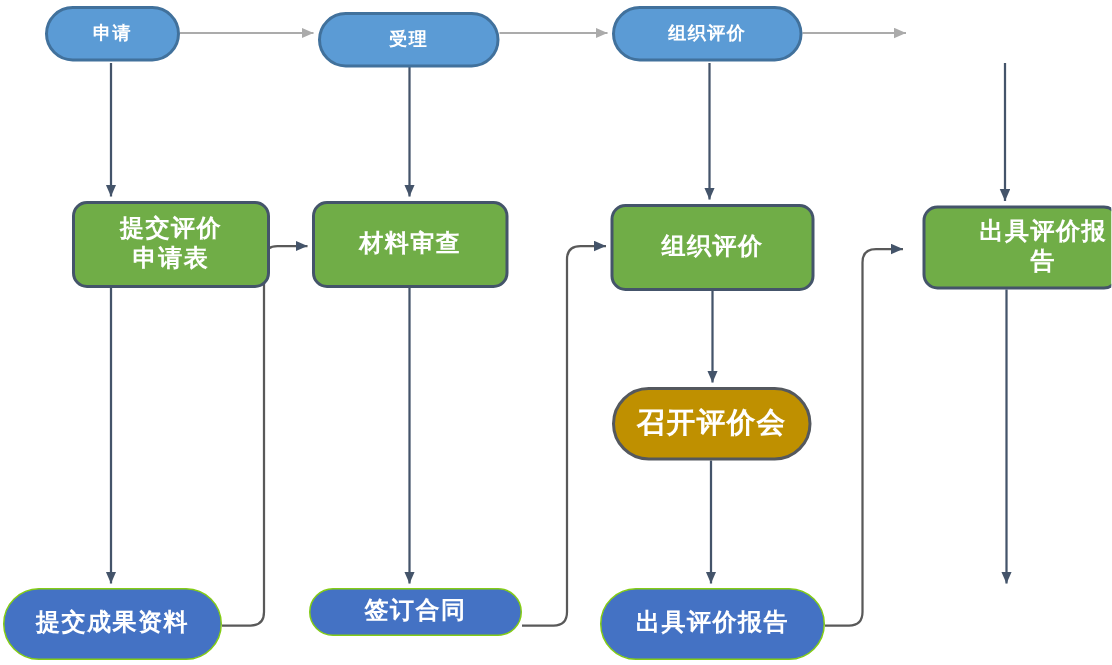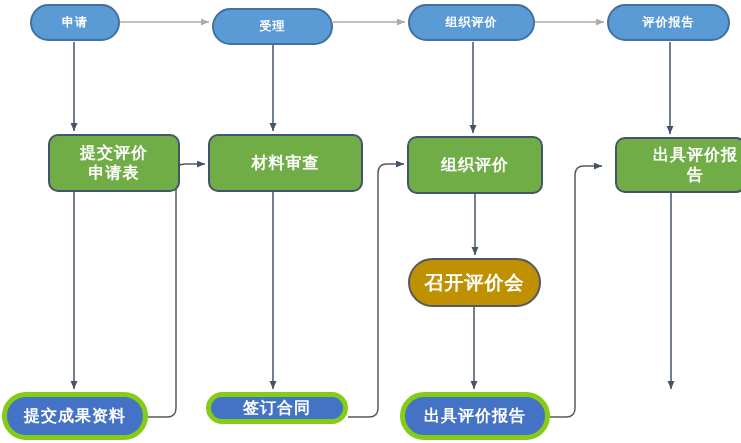--- a/index.html
+++ b/index.html
@@ -52,31 +52,31 @@
   
   .meeting {
     background: #BF9000;
     border: 2px solid #54585E;
     border-radius: 26px;
     font-size: 19px;
   }
   
   .result {
     background: #4472C4;
-    border: 5px solid #84cc16;
+    border: 1px solid #84cc16;
     border-radius: 25px;
     font-size: 16px;
   }
   
   .n-apply            { left: 30px;  top: 4px;   width: 90px;  height: 37px; }
   .n-accept           { left: 212px; top: 8px;   width: 121px; height: 37px; }
   .n-organize         { left: 408px; top: 4px;   width: 127px; height: 37px; }
   .n-report           { left: 607px; top: 4px;   width: 123px; height: 37px; }
   .n-submit-form      { left: 8px;   top: 134px; width: 132px; height: 58px; margin-left: 40px; }
-  .n-material-review  { left: 208px; top: 134px; width: 155px; height: 58px; }
+  .n-material-review  { left: 208px; top: 134px; width: 131px; height: 58px; }
   .n-invite-experts   { left: 407px; top: 136px; width: 136px; height: 58px; }
   .n-issue-report     { left: 615px; top: 137px; width: 131px; height: 56px; padding-left: 30px; }
   .n-meeting          { left: 408px; top: 258px; width: 133px; height: 49px; }
   .n-submit-materials { left: 2px;   top: 392px; width: 146px; height: 48px; }
   .n-sign-contract    { left: 206px; top: 392px; width: 142px; height: 32px; }
   .n-conclusion       { left: 400px; top: 392px; width: 150px; height: 48px; }
   .n-archive          { left: 608px; top: 392px; width: 132px; height: 48px; }
 </style>
 </head>
 <body>
@@ -141,21 +141,20 @@
       <path d="M348,417 H369 Q378,417 378,408 V173 Q378,164 387,164 H404" marker-end="url(#arrow-curve)"></path>
     </g>
     <g stroke="#595959" stroke-width="1.5" fill="none">
       <path d="M550,417 H566 Q575,417 575,408 V175 Q575,166 584,166 H602" marker-end="url(#arrow-curve)"></path>
     </g>
   </svg>
 
   <div class="node stage n-apply">申请</div>
   <div class="node stage n-accept">受理</div>
   <div class="node stage n-organize">组织评价</div>
-  <div class="node stage n-report">评价报告</div>
 
   <div class="node process n-submit-form">提交评价
 申请表</div>
   <div class="node process n-material-review">材料审查</div>
   <div class="node process n-invite-experts">组织评价</div>
   <div class="node process n-issue-report">出具评价报告</div>
 
   <div class="node meeting n-meeting">召开评价会</div>
 
   <div class="node result n-submit-materials">提交成果资料</div>

